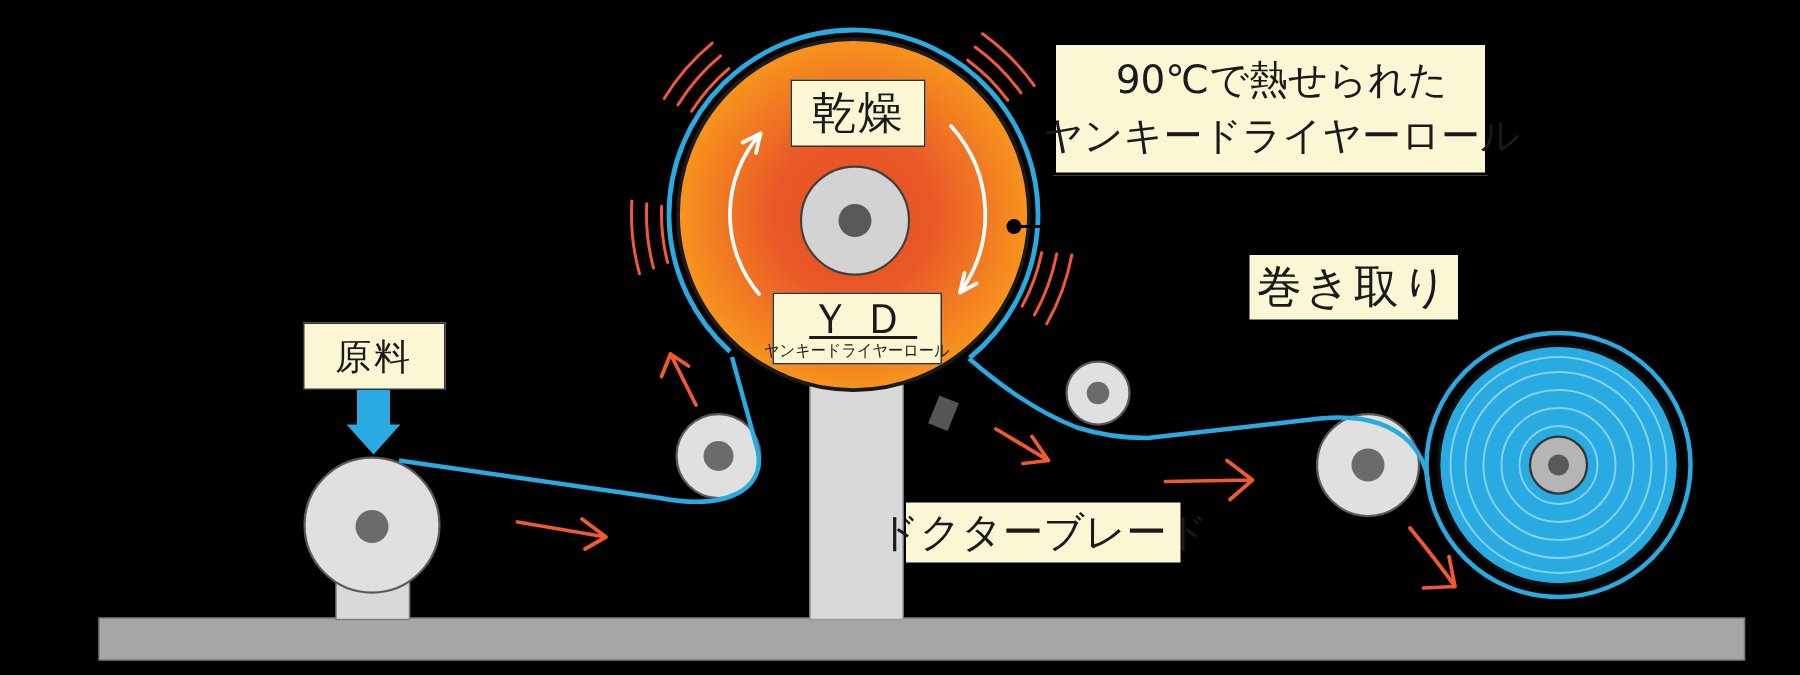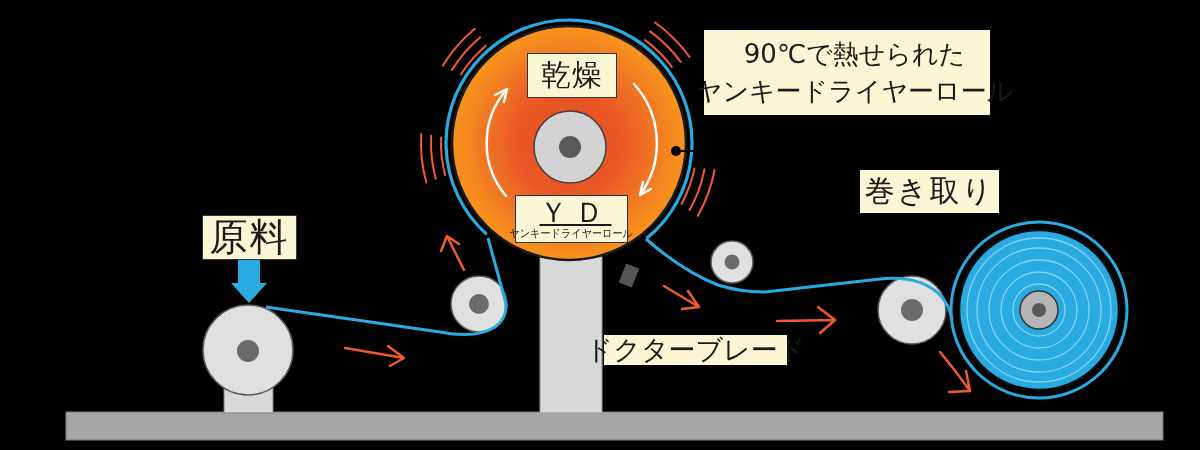--- a/index.html
+++ b/index.html
@@ -13,30 +13,30 @@
   .stage svg{position:absolute;left:0;top:0;}
   .label{
     position:absolute;
     background:#FBF6D3;
     color:#1A1A1A;
     display:flex;align-items:center;justify-content:center;
     box-sizing:border-box;
     white-space:nowrap;
   }
   .label.bordered{border:1.5px solid #333;}
-  .lbl-genryo{left:202px;top:215px;width:95px;height:45px;font-size:38px;letter-spacing:2px;}
+  .lbl-genryo{left:202px;top:215px;width:95px;height:45px;font-size:24px;letter-spacing:2px;}
   .lbl-kanso{left:527px;top:53px;width:90px;height:45px;font-size:30px;letter-spacing:1px;}
   .lbl-yd{left:515px;top:195px;width:113px;height:48px;flex-direction:column;line-height:1;}
   .lbl-yd .yd-main{font-size:28px;letter-spacing:8px;margin-left:8px;text-decoration:underline;}
   .lbl-yd .yd-sub{font-size:11px;margin-top:1px;transform:scaleX(0.92);}
   .lbl-heated{left:702px;top:28px;width:290px;height:89px;border:2px solid #000;
     flex-direction:column;align-items:center;justify-content:center;
     padding-left:15px;font-size:26px;line-height:37px;}
-  .lbl-makitori{left:833px;top:170px;width:139px;height:43px;font-size:30px;letter-spacing:2px;margin-left:27px;}
-  .lbl-doctor{left:604px;top:335px;width:183px;height:30px;font-size:27px;justify-content:center;}
+  .lbl-makitori{left:833px;top:170px;width:139px;height:43px;font-size:30px;letter-spacing:2px;}
+  .lbl-doctor{left:604px;top:335px;width:183px;height:40px;font-size:27px;justify-content:center;}
 </style>
 </head>
 <body>
 
 <div class="stage">
 
   <svg width="1200" height="450" viewBox="0 0 1200 450">
     <defs>
       <radialGradient id="ydGrad" cx="50%" cy="50%" r="50%">
         <stop offset="0%" stop-color="#E54E22"></stop>

